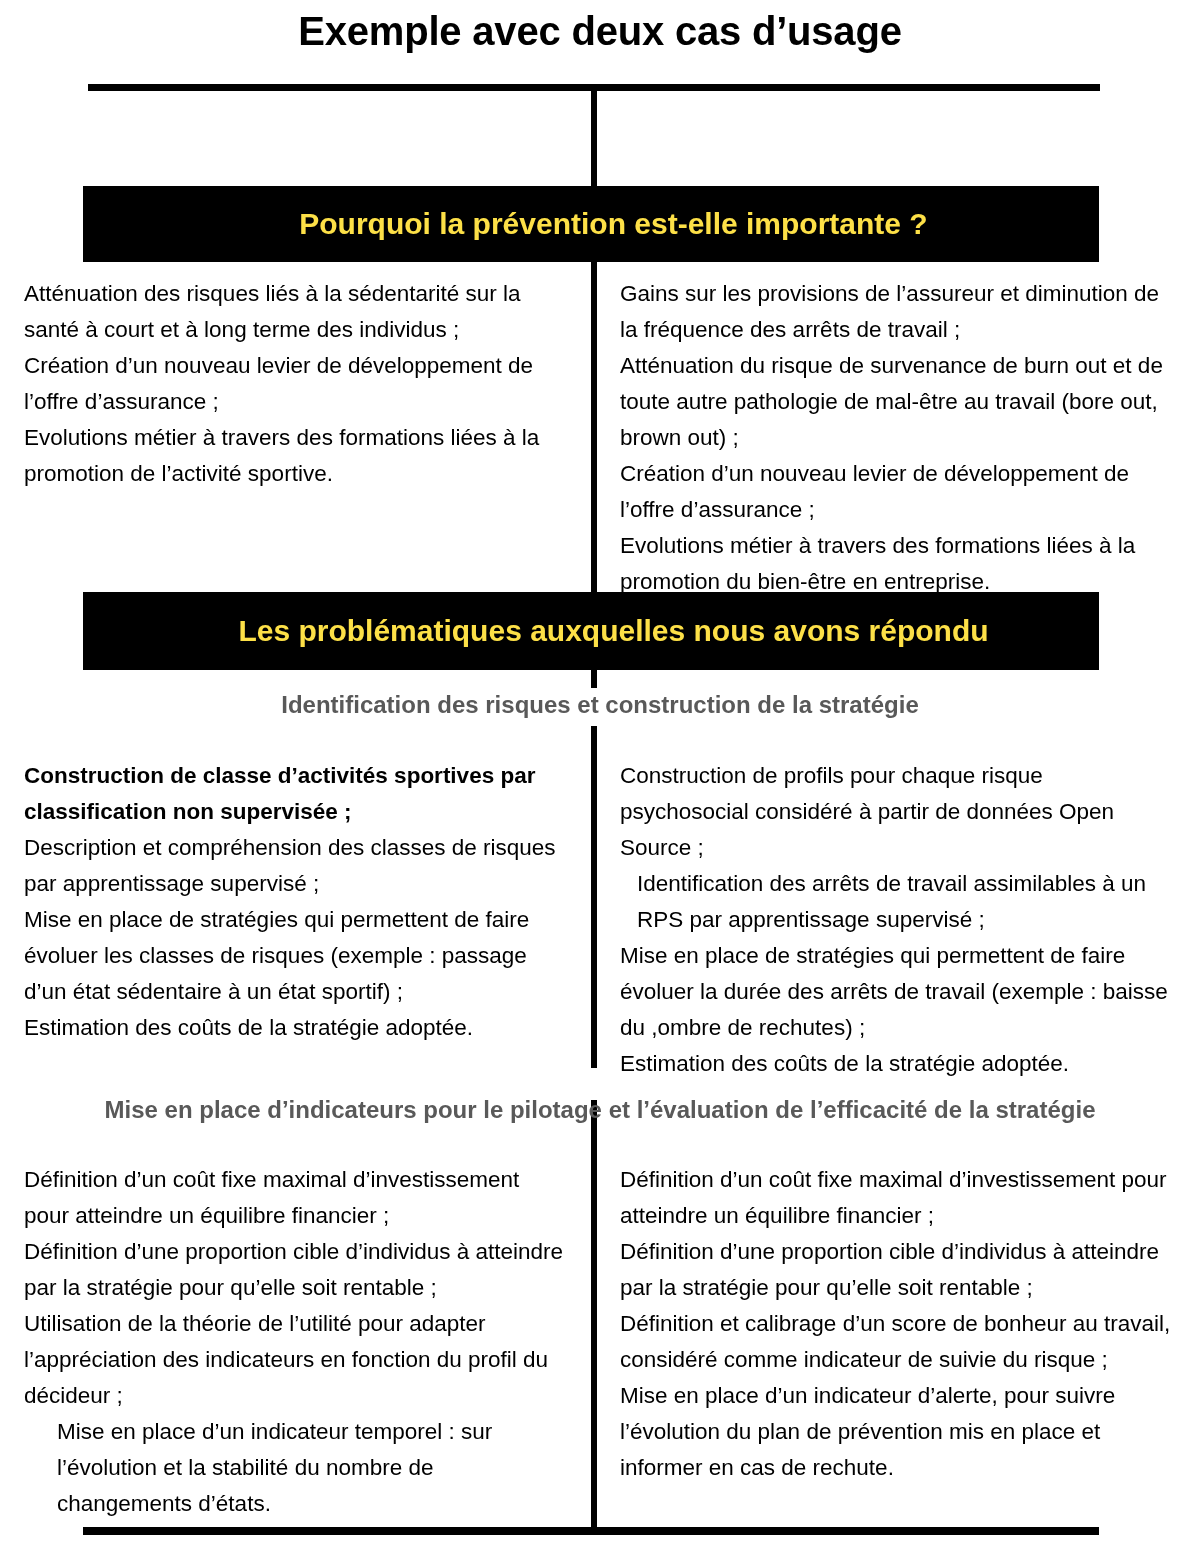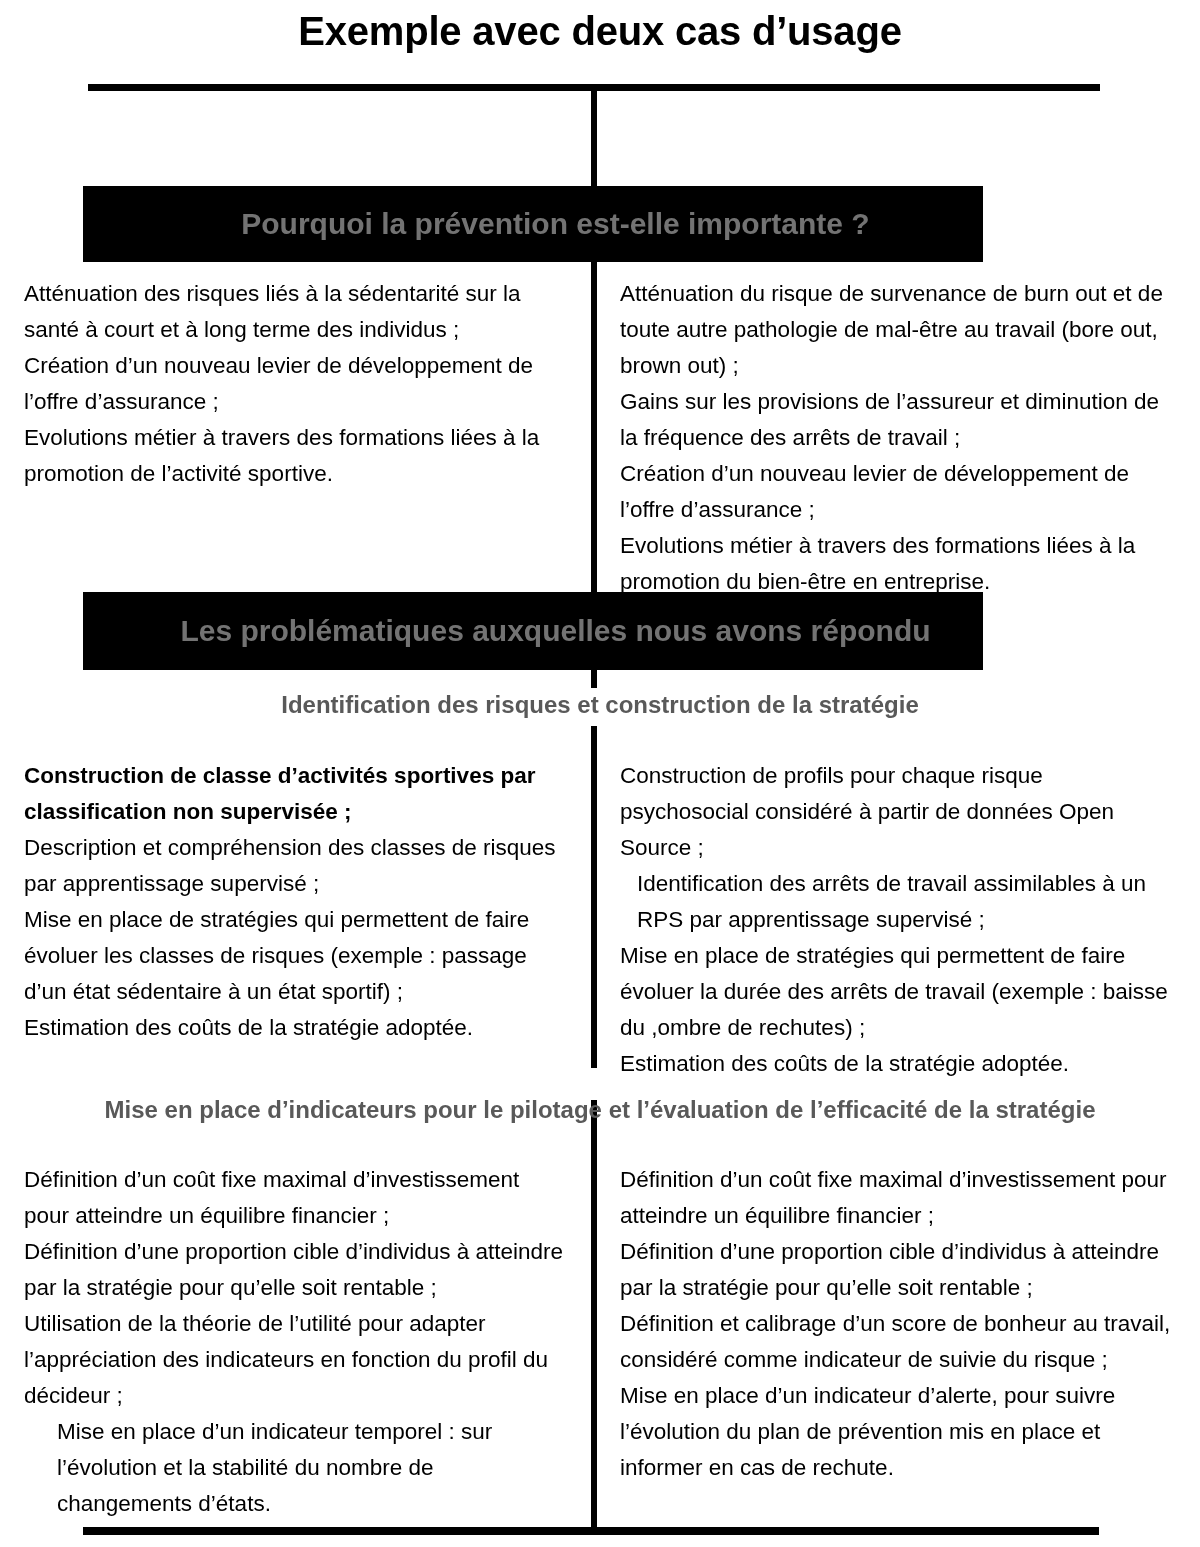--- a/index.html
+++ b/index.html
@@ -86,23 +86,23 @@
     box-sizing: border-box;
   }
   .col-header.right {
     flex: 0 0 606px;
   }
 
   
   .banner {
     position: absolute;
     left: 83px;
-    width: 900px;
-    background: #000000;
-    color: #737373;
+    width: 1016px;
+    background: #000000;
+    color: #fde047;
     text-align: center;
     font-weight: bold;
     box-sizing: border-box;
     display: flex;
     align-items: center;
     justify-content: center;
     padding-left: 45px;
   }
   .banner-1 {
     top: 186px;
@@ -187,22 +187,22 @@
   <div class="content-row row-1">
     <div class="cell left">
       <p>
           <span style="display: block;">Atténuation des risques liés à la sédentarité sur la santé à court et à long terme des individus ;</span>
           <span style="display: block;">Création d’un nouveau levier de développement de l’offre d’assurance ;</span>
           <span style="display: block;">Evolutions métier à travers des formations liées à la promotion de l’activité sportive.</span>
         </p>
     </div>
     <div class="cell right">
       <p>
+          <span style="display: block;">Gains sur les provisions de l’assureur et diminution de la fréquence des arrêts de travail ;</span>
           <span style="display: block;">Atténuation du risque de survenance de burn out et de toute autre pathologie de mal-être au travail (bore out, brown out) ;</span>
-          <span style="display: block;">Gains sur les provisions de l’assureur et diminution de la fréquence des arrêts de travail ;</span>
           <span style="display: block;">Création d’un nouveau levier de développement de l’offre d’assurance ;</span>
           <span style="display: block;">Evolutions métier à travers des formations liées à la promotion du bien-être en entreprise.</span>
         </p>
     </div>
   </div>
 
   <div class="banner banner-2">
     <span>Les problématiques auxquelles nous avons répondu</span>
   </div>
 

